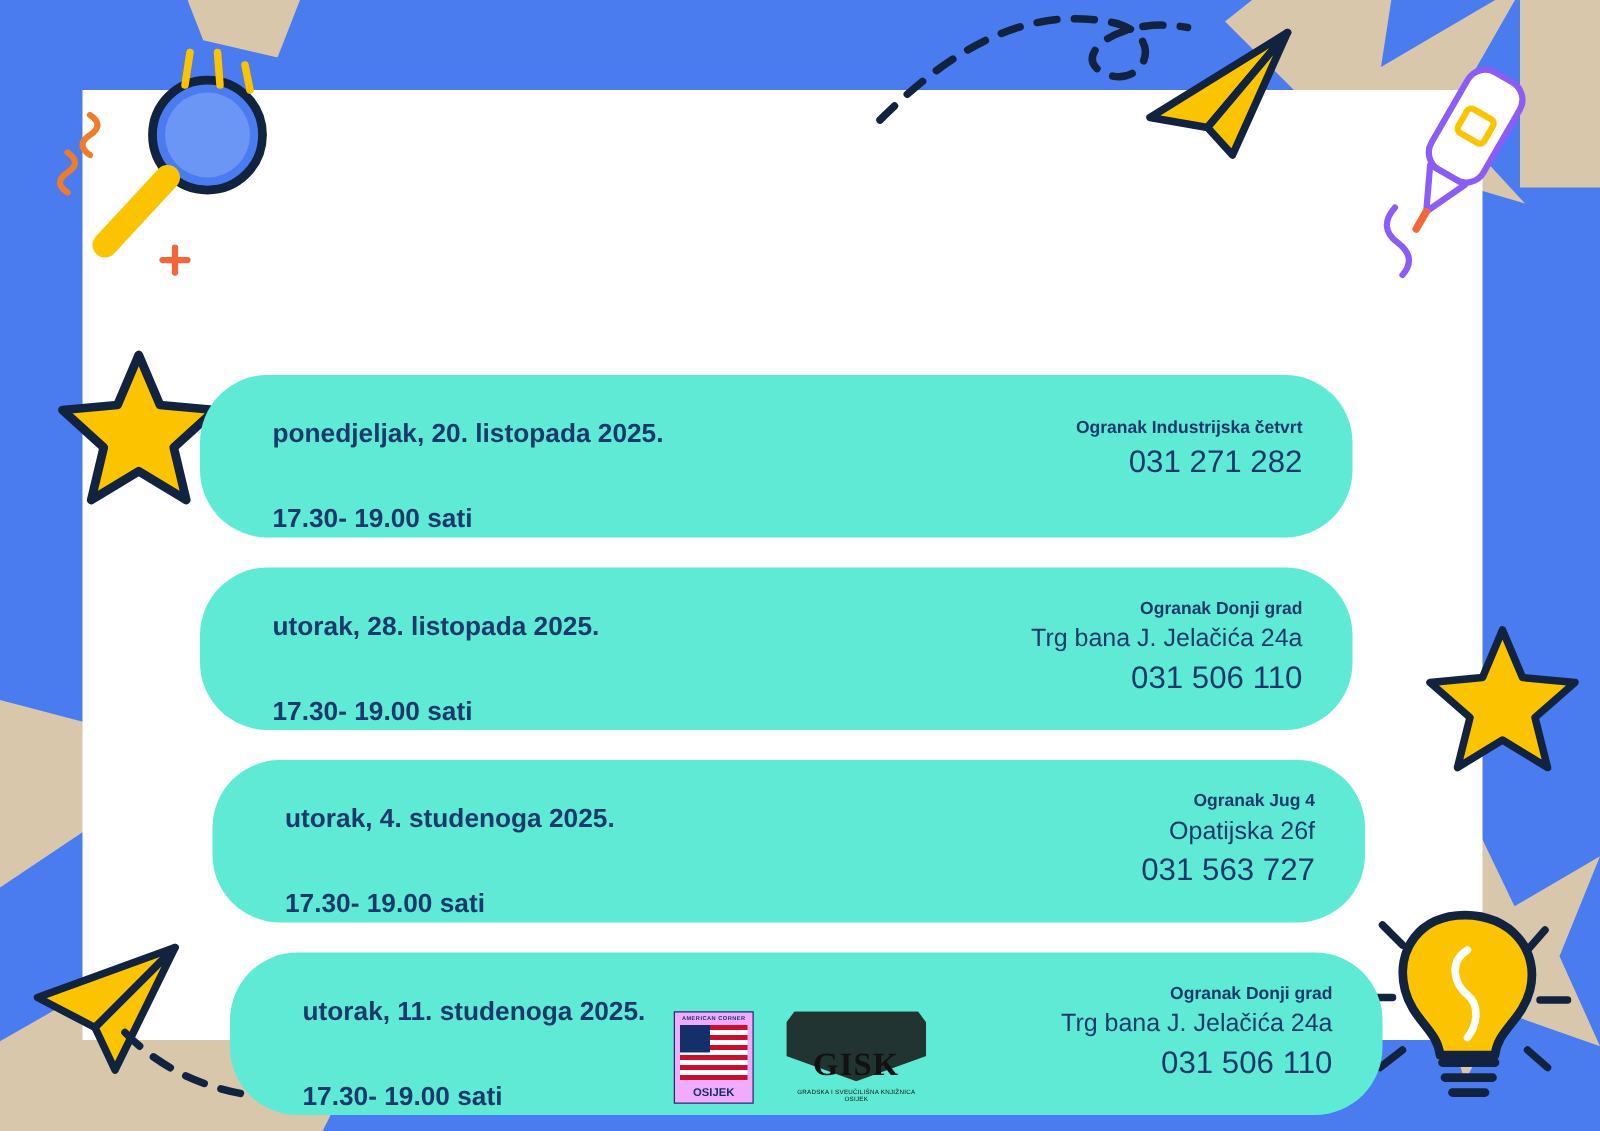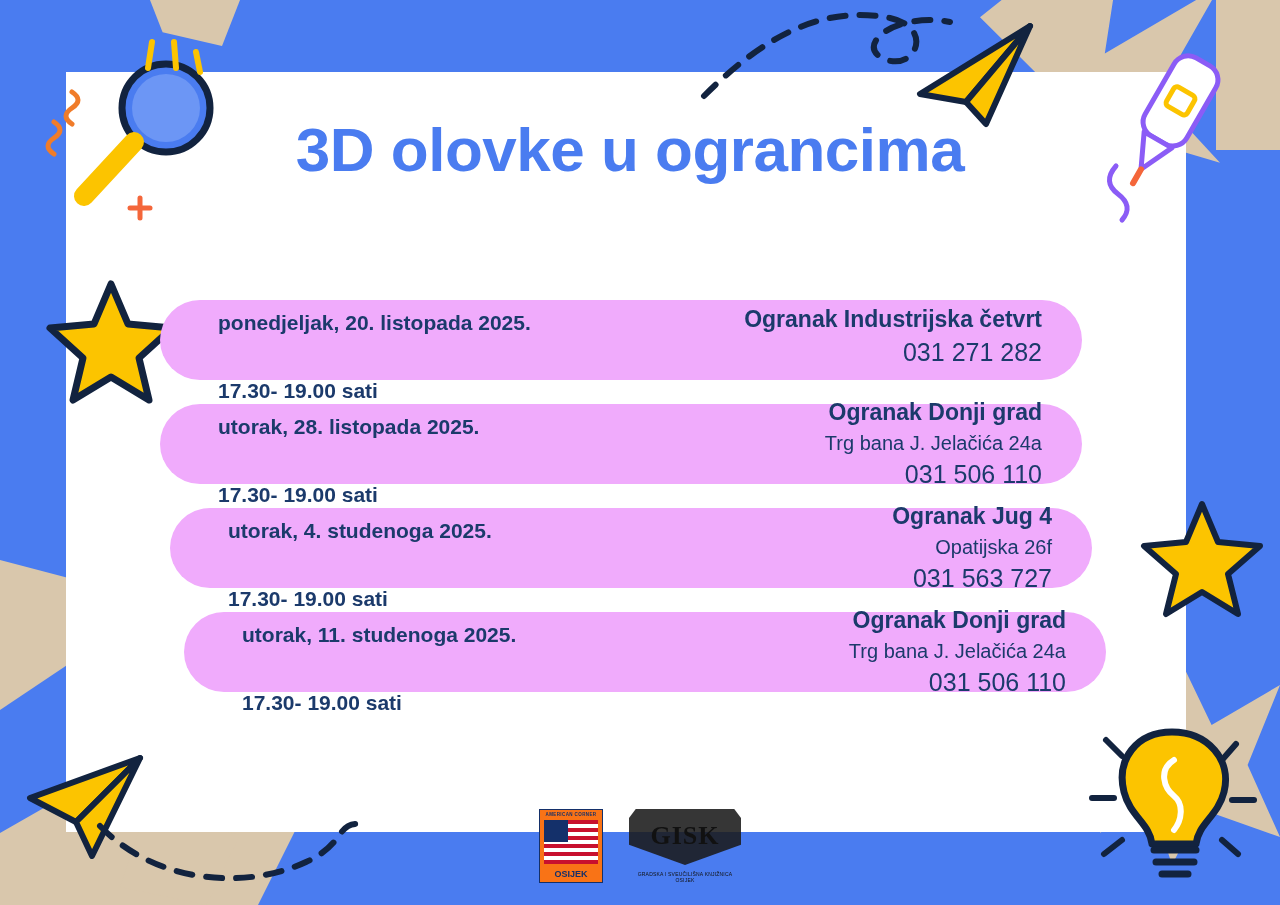--- a/index.html
+++ b/index.html
@@ -92,23 +92,23 @@
 
   
   .rows {
     position: absolute;
     left: 160px;
     top: 300px;
     width: 930px;
   }
   .row {
     position: relative;
-    height: 80px;
+    height: 130px;
     margin-bottom: 24px;
-    background: #f0abfc;
+    background: #5eead4;
     border-radius: 54px;
     display: flex;
     align-items: center;
     box-sizing: border-box;
   }
   .row-left {
     position: absolute;
     left: 58px;
     top: 50%;
     transform: translateY(-50%);
@@ -122,21 +122,21 @@
   .row-right {
     position: absolute;
     right: 40px;
     top: 50%;
     transform: translateY(-50%);
     text-align: right;
     color: #1b3a6b;
     line-height: 1.42;
   }
   .branch-name {
-    font-size: 23px;
+    font-size: 14px;
     font-weight: bold;
     display: block;
   }
   .branch-addr {
     font-size: 20px;
     display: block;
   }
   .branch-phone {
     font-size: 25px;
     display: block;
@@ -154,21 +154,21 @@
     position: absolute;
     left: 50%;
     transform: translateX(-50%);
     bottom: 22px;
     display: flex;
     align-items: flex-end;
     gap: 26px;
   }
   .logo-ac {
     width: 62px; height: 72px;
-    background: #f97316;
+    background: #f0abfc;
     border: 1px solid #14306a;
     position: relative;
     overflow: hidden;
   }
   .logo-ac .ac-top {
     position: absolute; top: 2px; left: 0; right: 0;
     text-align: center; font-size: 4.5px; letter-spacing: .4px;
     color: #14306a; font-weight: bold;
   }
   .logo-ac .ac-flag {
@@ -191,21 +191,21 @@
     position: relative;
   }
   .logo-gisk .gisk-crest {
     position: absolute; left: 0; top: 0;
     width: 112px; height: 56px;
     background: #1a1a1a;
     clip-path: polygon(0% 16%, 6% 0%, 94% 0%, 100% 16%, 100% 64%, 50% 100%, 0% 64%);
     opacity: .88;
   }
   .logo-gisk .gisk-text {
-    position: absolute; left: 0; right: 0; top: 12px;
+    position: absolute; left: 0; right: 0; top: 28px;
     text-align: center; font-size: 26px; font-weight: bold;
     color: #111; letter-spacing: 1px;
     font-family: "Liberation Serif", serif;
   }
   .logo-gisk .gisk-sub {
     position: absolute; left: 0; right: 0; bottom: 0;
     text-align: center; font-size: 5px; color: #111; letter-spacing: .2px;
   }
 
   
@@ -290,21 +290,20 @@
       <path d="M150 30 L136 46"></path>
       <path d="M168 86 L146 86"></path>
       <path d="M152 140 L136 126"></path>
     </g>
     <path d="M86 18 C 50 18, 30 46, 38 78 C 44 102, 64 110, 66 130 L 110 130 C 112 110, 132 102, 138 78 C 146 46, 122 18, 86 18 Z" fill="#fcc400" stroke="#12233f" stroke-width="7" stroke-linejoin="round"></path>
     <path d="M68 136 L110 136 M70 148 L108 148 M76 160 L102 160" stroke="#12233f" stroke-width="7" stroke-linecap="round"></path>
     <path d="M88 46 C 72 56, 78 74, 88 82 C 98 90, 96 106, 88 116" fill="none" stroke="#ffffff" stroke-width="6" stroke-linecap="round"></path>
   </svg>
 
   <div class="title">
-    <div>3D olovke u ograncima</div>
   </div>
 
   <div class="rows">
 
     <div class="row r1">
       <div class="row-left">
         <span>ponedjeljak, 20. listopada 2025.</span><br>
         <span>17.30- 19.00 sati</span>
       </div>
       <div class="row-right">

